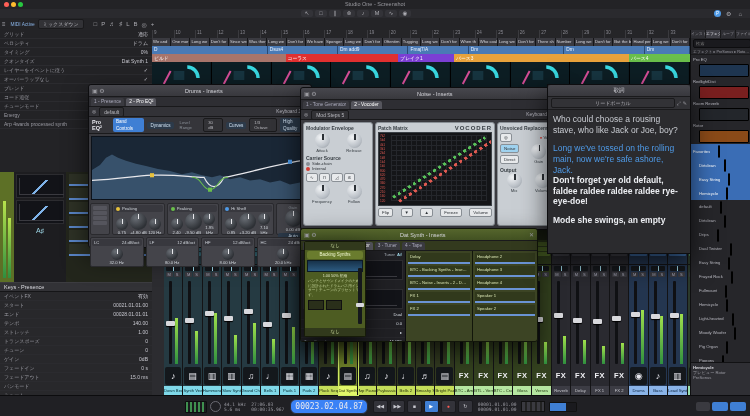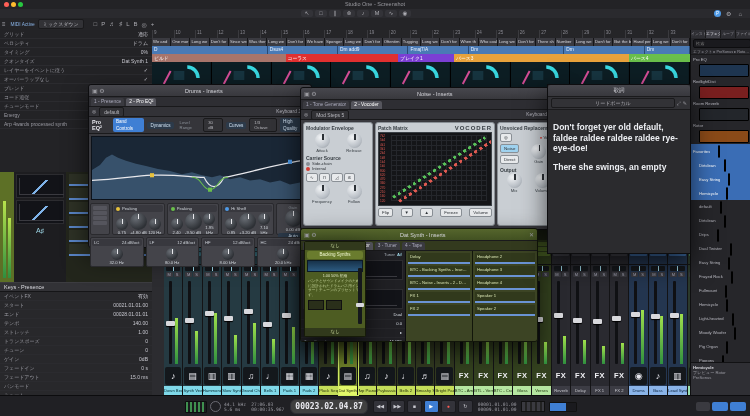--- a/index.html
+++ b/index.html
@@ -126,21 +126,21 @@
   .sbitem .thumbx{height:11px;border-radius:1px;margin:1px 0 0 6px;border:1px solid #000;}
   .sbitem.preset{padding-left:8px;line-height:5.5px;}
   .sbitem.preset-sel,.sbitem.folder-sel{background:#3a6db5;color:#fff;line-height:7px;}
   .sbitem.preset-sel{padding-left:8px;}
   #sbinfo{position:absolute;left:0;bottom:0;width:60px;height:28px;background:#2f2f34;border-top:1px solid #121214;padding:2px;font-size:4.2px;color:#9a9aa2;}
   
   #transport{left:0;top:395px;width:750px;height:21px;background:#202024;border-top:1px solid #0c0c0e;align-items:center;}
   .tbtn{width:13px;height:11px;background:#33333a;border:1px solid #1a1a1e;border-radius:2px;color:#c9c9d0;font-size:5px;line-height:11px;text-align:center;margin:0 1px;}
   .tbtn.play{background:#3f7fd4;color:#fff;}
   .tbtn.rec{color:#ff5a52;}
-  .ttime{background:#404040;border:1px solid #2e2e34;border-radius:6px;color:#e8e8ee;font-family:"DejaVu Sans Mono",monospace;font-size:8px;padding:2px 4px;font-weight:bold;}
+  .ttime{background:#3b82f6;border:1px solid #2e2e34;border-radius:6px;color:#e8e8ee;font-family:"DejaVu Sans Mono",monospace;font-size:8px;padding:2px 4px;font-weight:normal;}
   .tsm{font-size:4.6px;color:#9a9aa2;font-family:"DejaVu Sans Mono",monospace;}
 </style>
 </head>
 <body>
 <div id="screen">
 
 <div class="abs flex" id="titlebar">
   <div style="display:flex;padding-left:4px;">
     <span class="tl" style="background:#ff5f57"></span>
     <span class="tl" style="background:#febc2e"></span>
@@ -1471,24 +1471,26 @@
   <div class="wtb">
     <span class="wt">歌詞</span>
   </div>
   <div class="flex" style="align-items:center;gap:2px;padding:1px 3px;background:#323236;border-bottom:1px solid #1a1a1c;">
     <span class="dd f1" style="text-align:center;">リードボーカル</span>
     <span style="color:#9a9aa0;font-size:5px;">⤢</span>
     <span style="color:#9a9aa0;font-size:5px;">✎</span>
   </div>
   <div class="body">
 
+        <div class="ly-w">Who could choose a rousing stave, who like Jack or Joe, boy?</div>
         <div class="ly-sp"></div>
+        <div class="ly-b">Long we've tossed on the rolling main, now we're safe ashore, Jack.</div>
         <div class="ly-wb">Don't forget yer old default, faldee raldee raldee raldee rye-eye-doe!</div>
         <div class="ly-sp"></div>
-        <div class="ly-wb">There she swings, an empty</div>
+        <div class="ly-wb">Mode she swings, an empty</div>
       </div>
 </div>
 
 <div class="abs" id="sidebar">
   <div class="flex">
 
   <span class="sbtab">インストゥルメント</span>
         <span class="sbtab on">エフェクト</span>
         <span class="sbtab">ループ</span>
         <span class="sbtab">ファイル</span>

